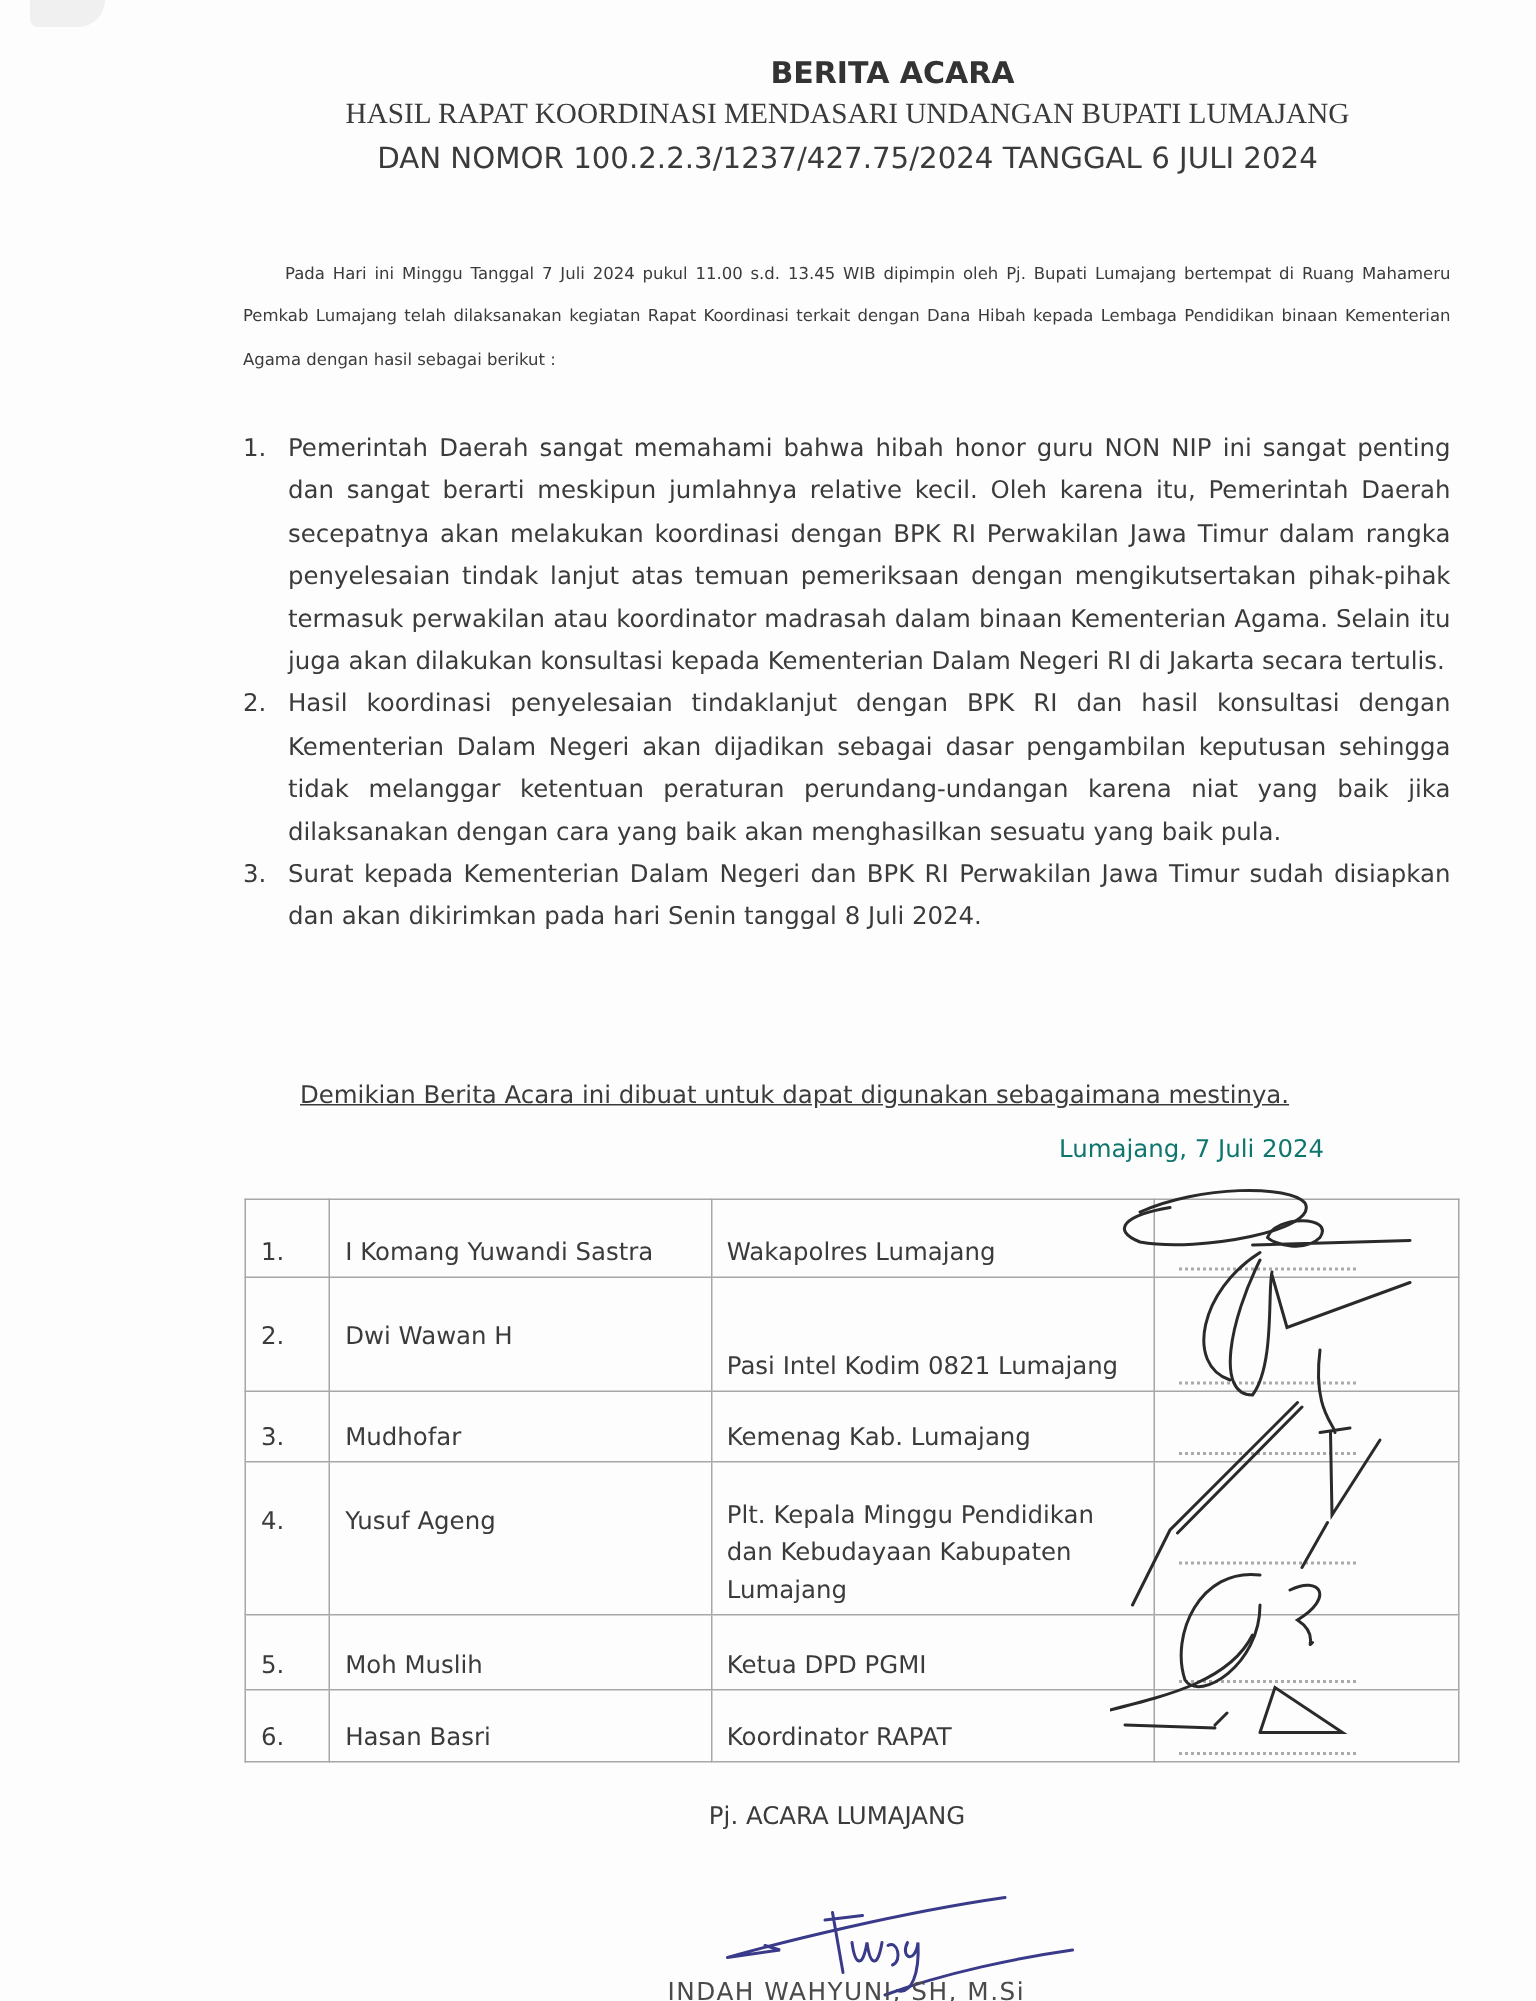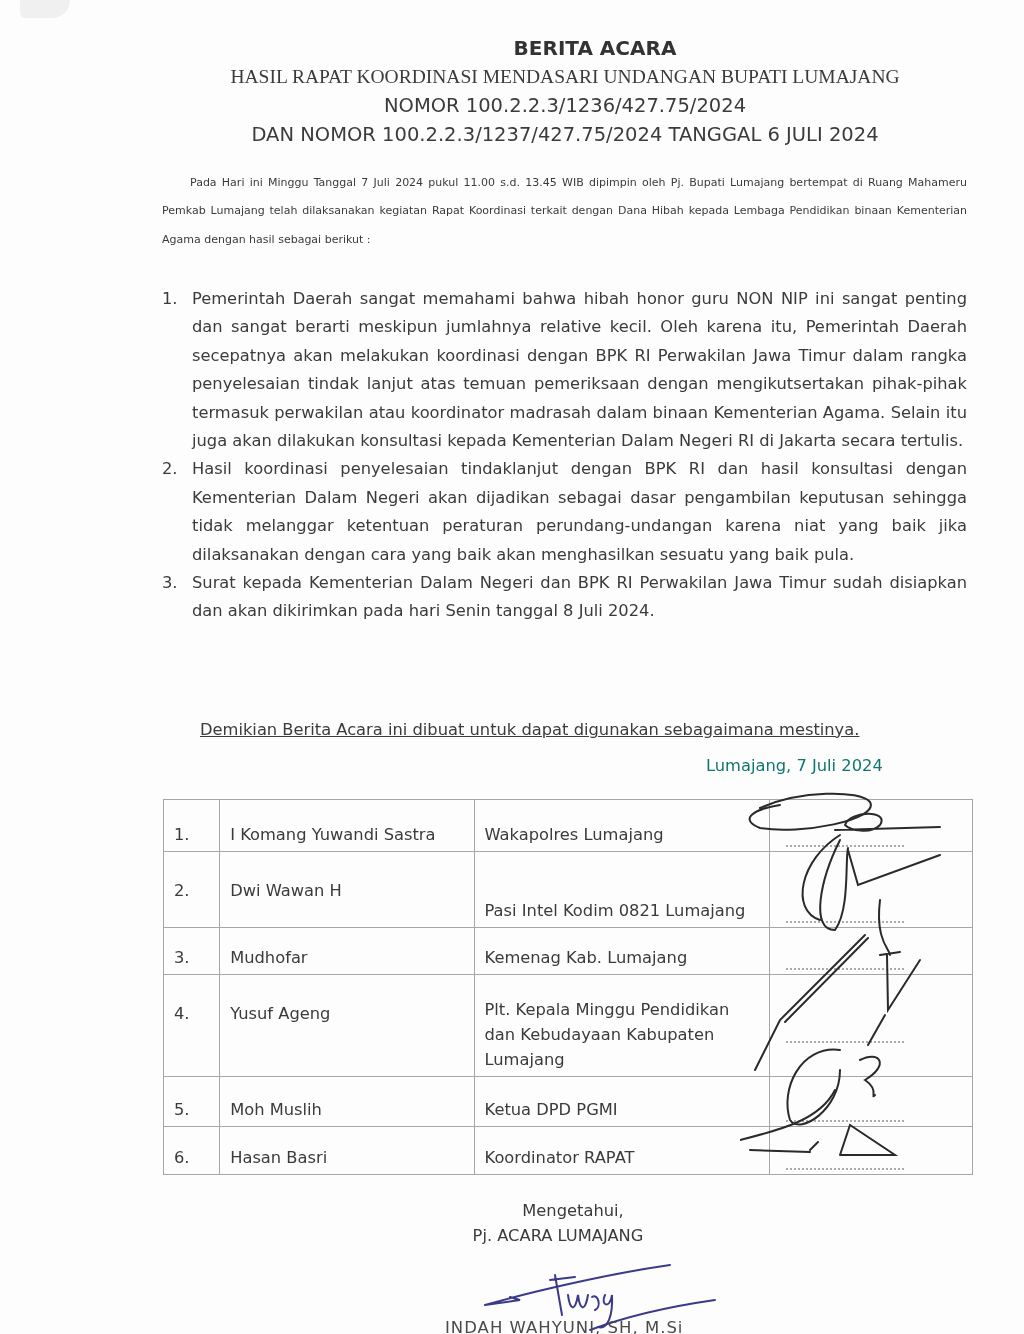--- a/index.html
+++ b/index.html
@@ -50,21 +50,20 @@
 </style>
 </head>
 <body>
 
 <div class="page">
   <div class="corner-smudge"></div>
 
   <div class="title-block">
     <div class="title-main">BERITA ACARA</div>
     <div class="title-line l1">HASIL RAPAT KOORDINASI MENDASARI UNDANGAN BUPATI LUMAJANG</div>
-    <div class="title-line l2">NOMOR 100.2.2.3/1236/427.75/2024</div>
     <div class="title-line l3">DAN NOMOR 100.2.2.3/1237/427.75/2024 TANGGAL 6 JULI 2024</div>
   </div>
 
   <div class="body-text intro">Pada Hari ini Minggu  Tanggal 7 Juli 2024 pukul 11.00 s.d. 13.45 WIB dipimpin oleh Pj. Bupati Lumajang bertempat di Ruang Mahameru Pemkab Lumajang telah dilaksanakan kegiatan Rapat Koordinasi terkait dengan Dana Hibah kepada Lembaga Pendidikan binaan Kementerian Agama dengan hasil sebagai berikut :</div>
 
   <ol class="list">
     <li>
       <span class="num">1.</span>
       <span>Pemerintah Daerah sangat memahami bahwa hibah honor guru NON NIP ini sangat penting dan sangat berarti meskipun jumlahnya relative kecil. Oleh karena itu, Pemerintah Daerah secepatnya akan melakukan koordinasi dengan BPK RI Perwakilan Jawa Timur dalam rangka penyelesaian tindak lanjut atas temuan pemeriksaan dengan mengikutsertakan pihak-pihak termasuk perwakilan atau koordinator madrasah dalam binaan Kementerian Agama. Selain itu juga akan dilakukan konsultasi kepada Kementerian Dalam Negeri RI di Jakarta secara tertulis.</span>
     </li>
@@ -146,21 +145,20 @@
     <path d="M125 145 L 40 230 L 15 280 M 128 148 L 45 232"></path>
     <path d="M145 225 L 128 255"></path>
 
     <path d="M100 260 C 60 255, 40 300, 50 330 C 60 345, 100 320, 100 280 M 120 270 C 140 260, 150 275, 125 290 C 140 300, 130 310, 135 305"></path>
     <path d="M0 350 C 40 340, 80 330, 95 300"></path>
 
     <path d="M10 360 L 70 362 M 100 365 L 110 335 L 155 365 L 100 365 M 70 360 L 78 352"></path>
   </svg>
 
   <div class="ack">
-    <div class="l1">Mengetahui,</div>
     <div class="l2">Pj. ACARA LUMAJANG</div>
   </div>
 
   <svg class="regent-sig" viewBox="0 0 250 79" fill="none" stroke="#3a3a8a" stroke-width="2" stroke-linecap="round">
     <path d="M5 50 C 40 40, 120 20, 190 10 M 5 50 L 40 45 L 30 42"></path>
     <path d="M75 20 L 82 60 M 70 25 L 95 22 M 88 40 C 90 55, 95 58, 98 40 C 100 55, 105 58, 108 40 M 112 42 C 118 38, 122 52, 115 55 M 125 40 C 120 50, 130 55, 132 40 C 133 60, 128 75, 118 72"></path>
     <path d="M110 75 C 150 60, 200 50, 235 45"></path>
   </svg>
 
   <div class="official-name">INDAH WAHYUNI, SH, M.Si</div>

